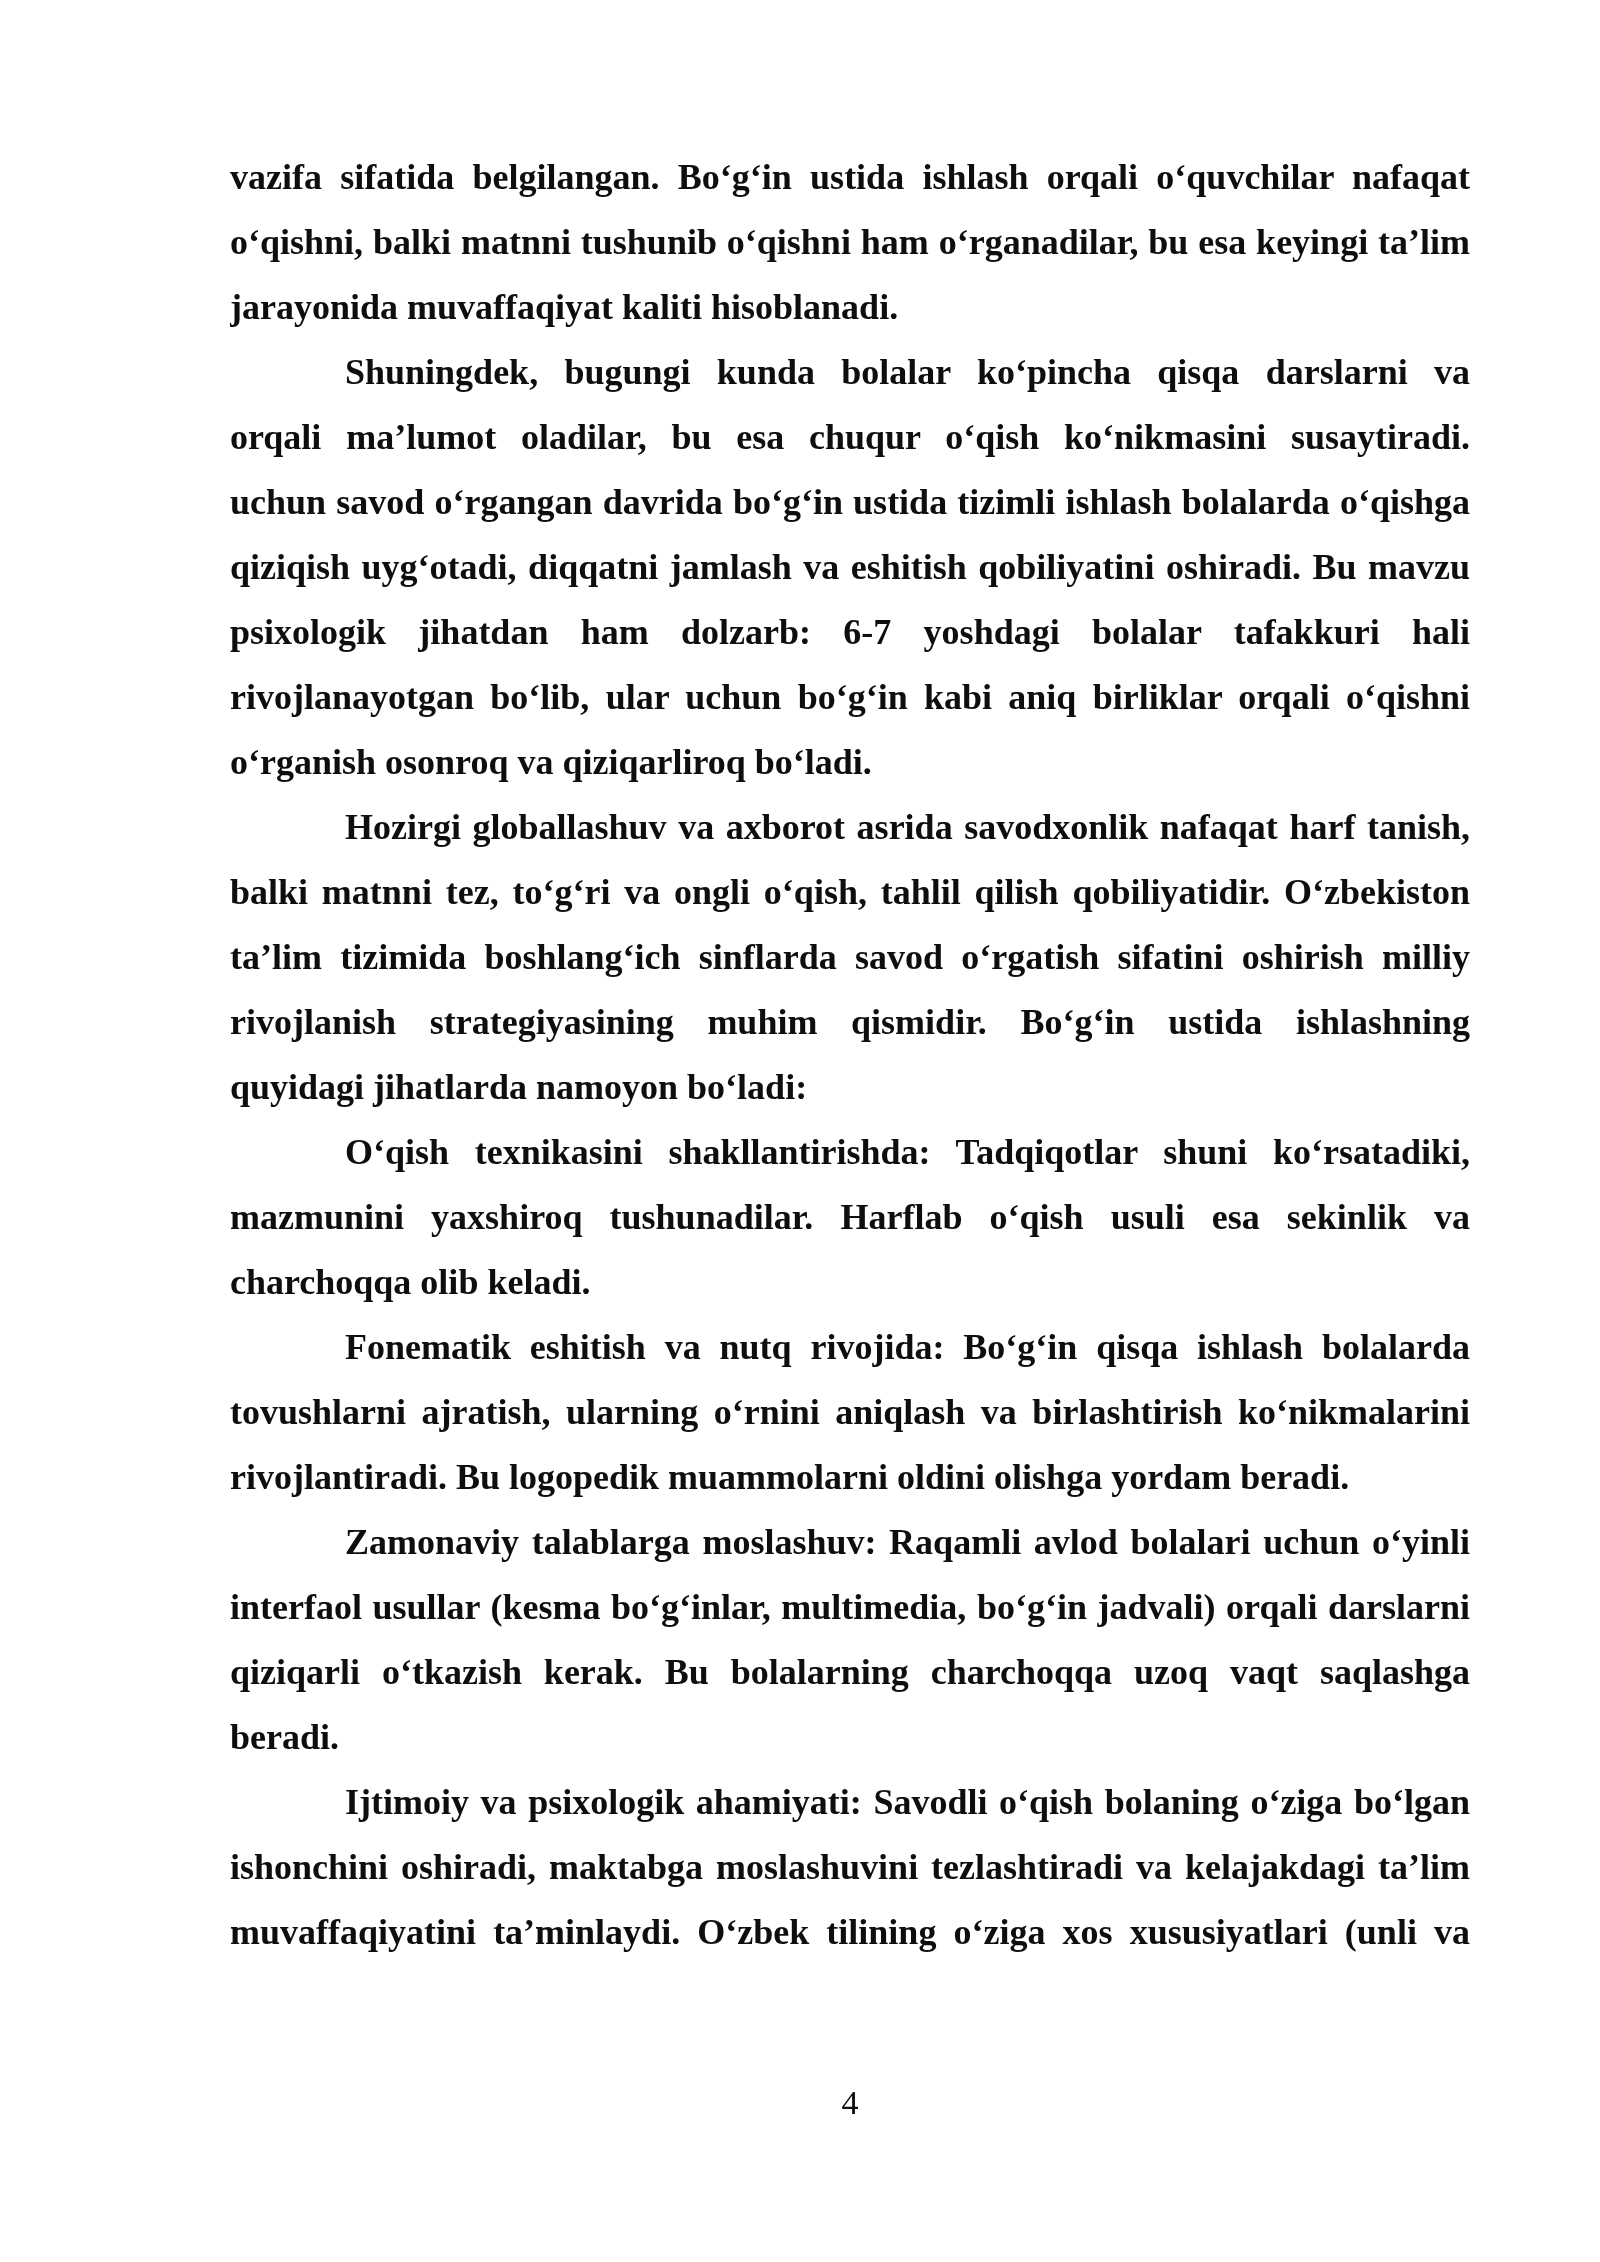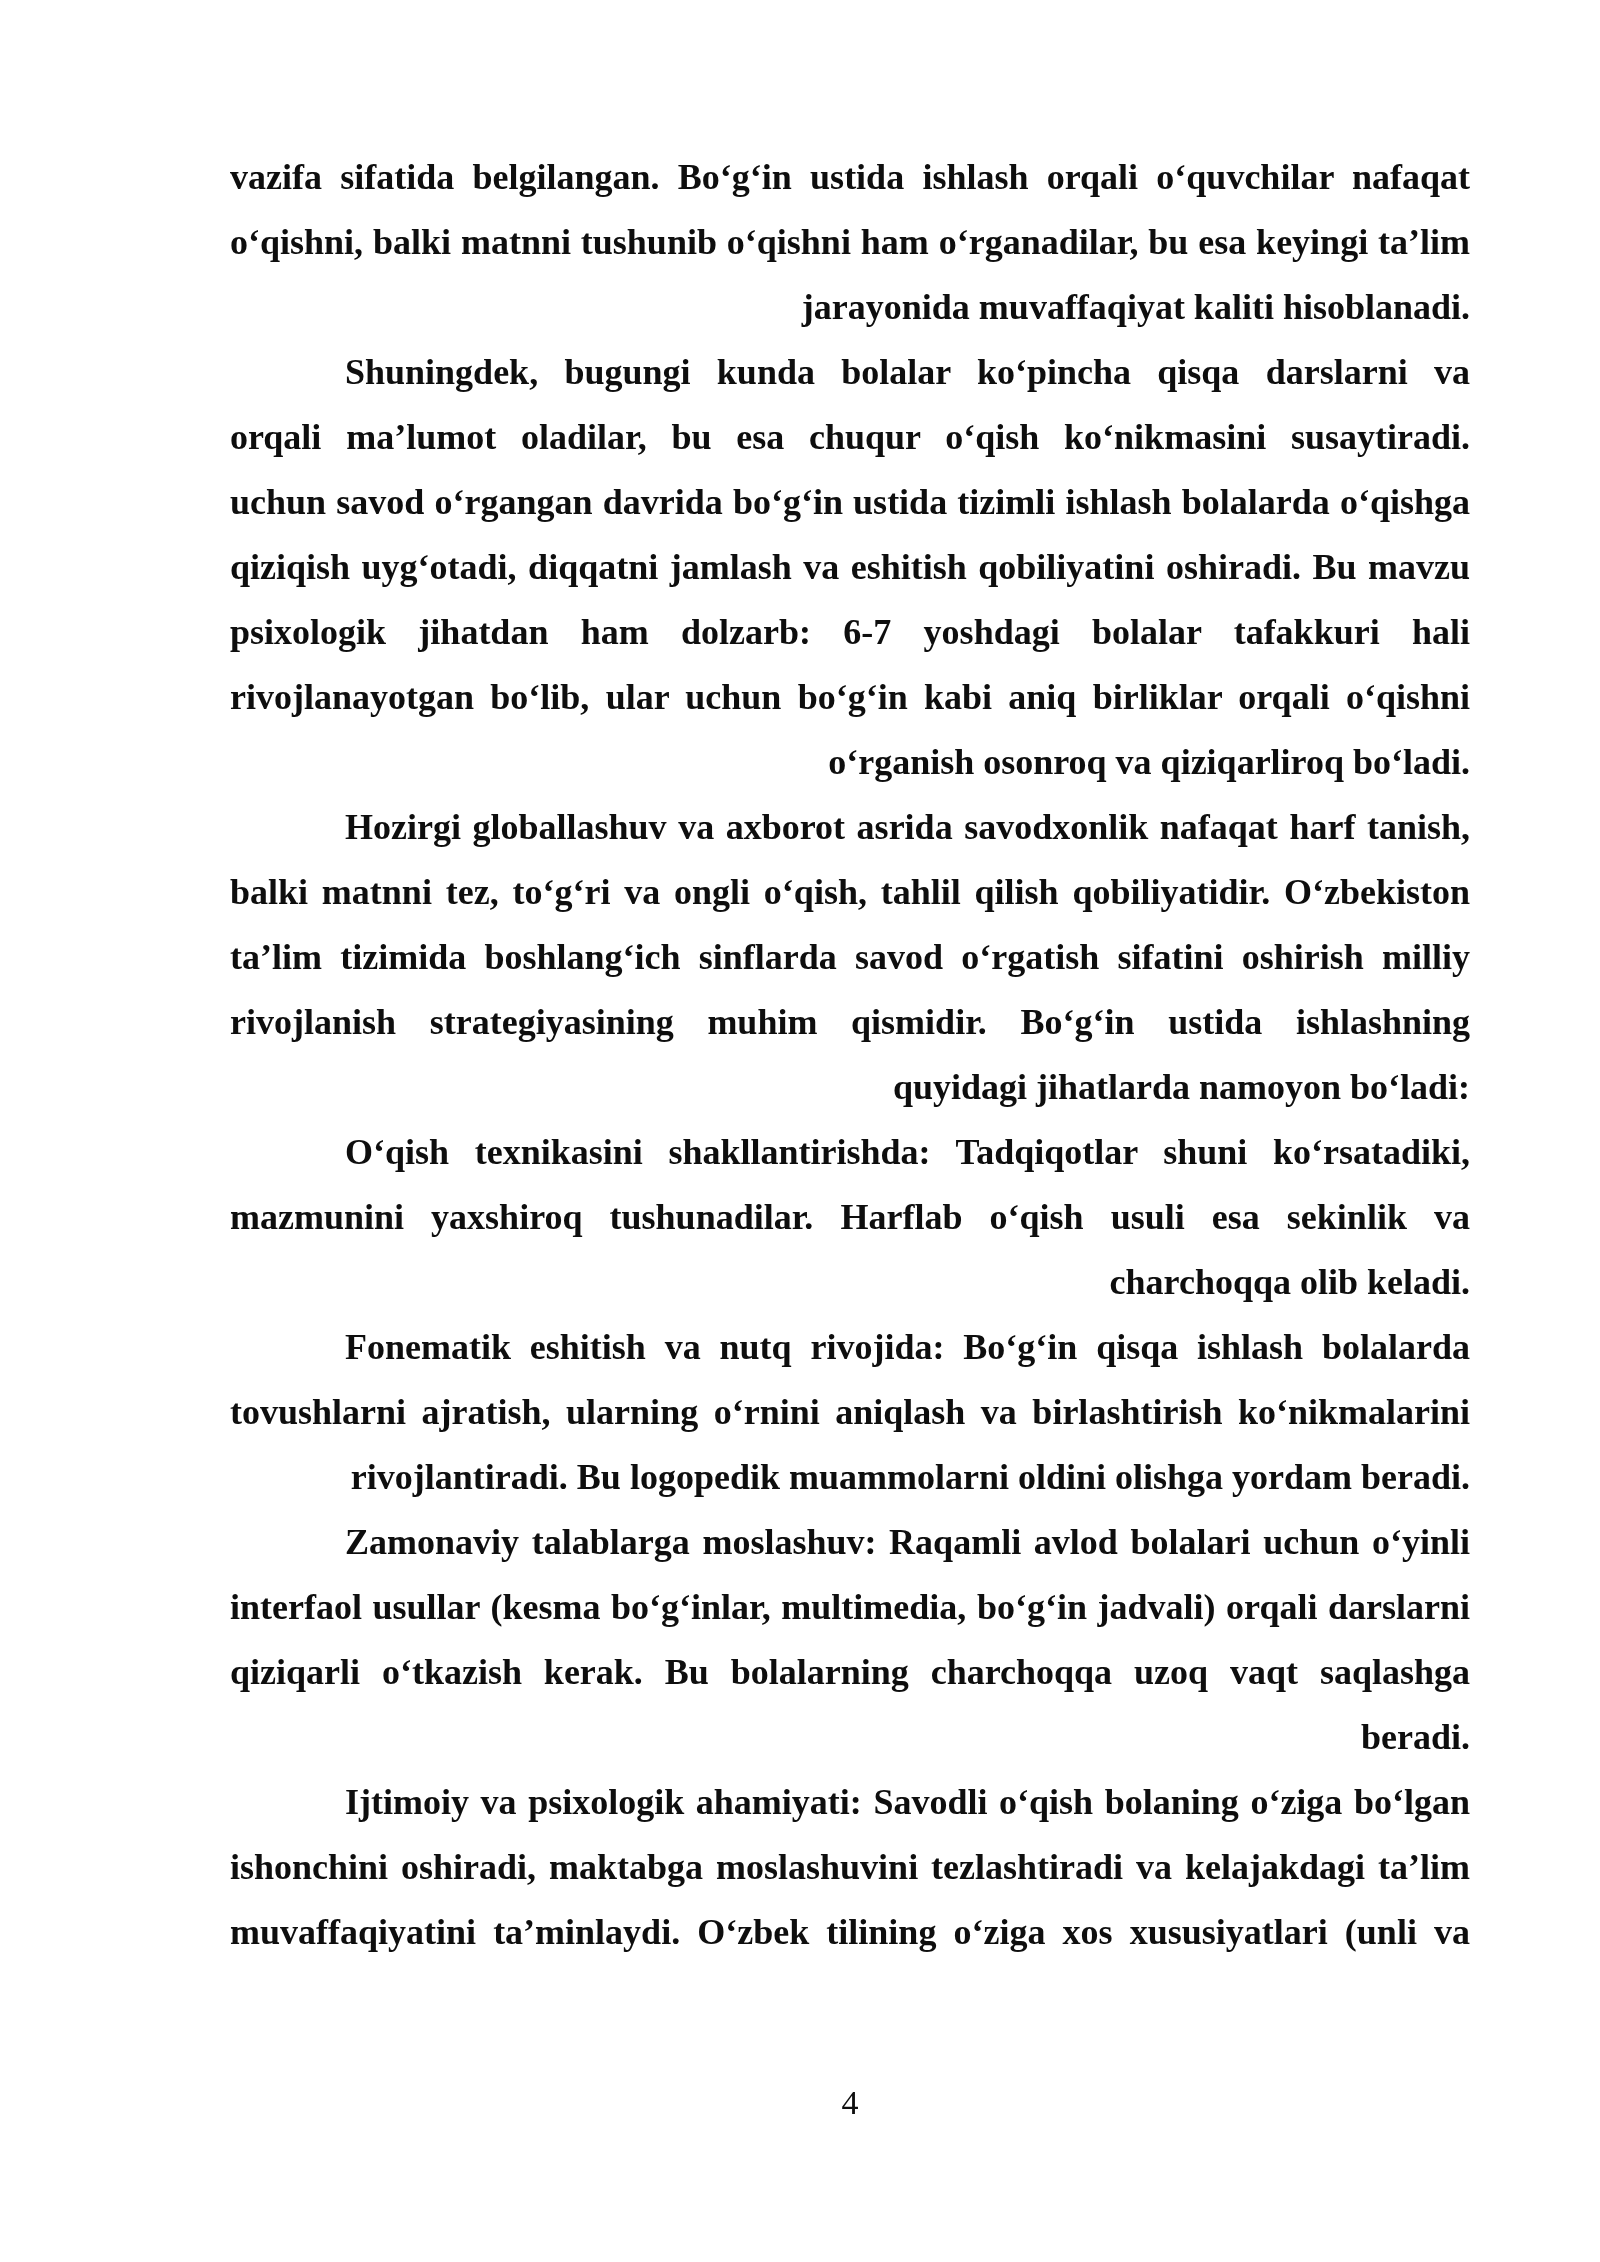--- a/index.html
+++ b/index.html
@@ -31,21 +31,21 @@
     text-align: justify;
     text-justify: inter-word;
   }
   
   .line.just::after {
     content: "";
     display: inline-block;
     width: 100%;
     height: 0;
   }
-  .line.plain { text-align: right; }
+  .line.plain { text-align: left; }
   .line.indent { text-indent: 115px; }
   .page-number {
     position: absolute;
     left: 230px;
     top: 2070px;
     width: 1240px;
     height: 65px;
     line-height: 65px;
     font-size: 34px;
     text-align: center;

